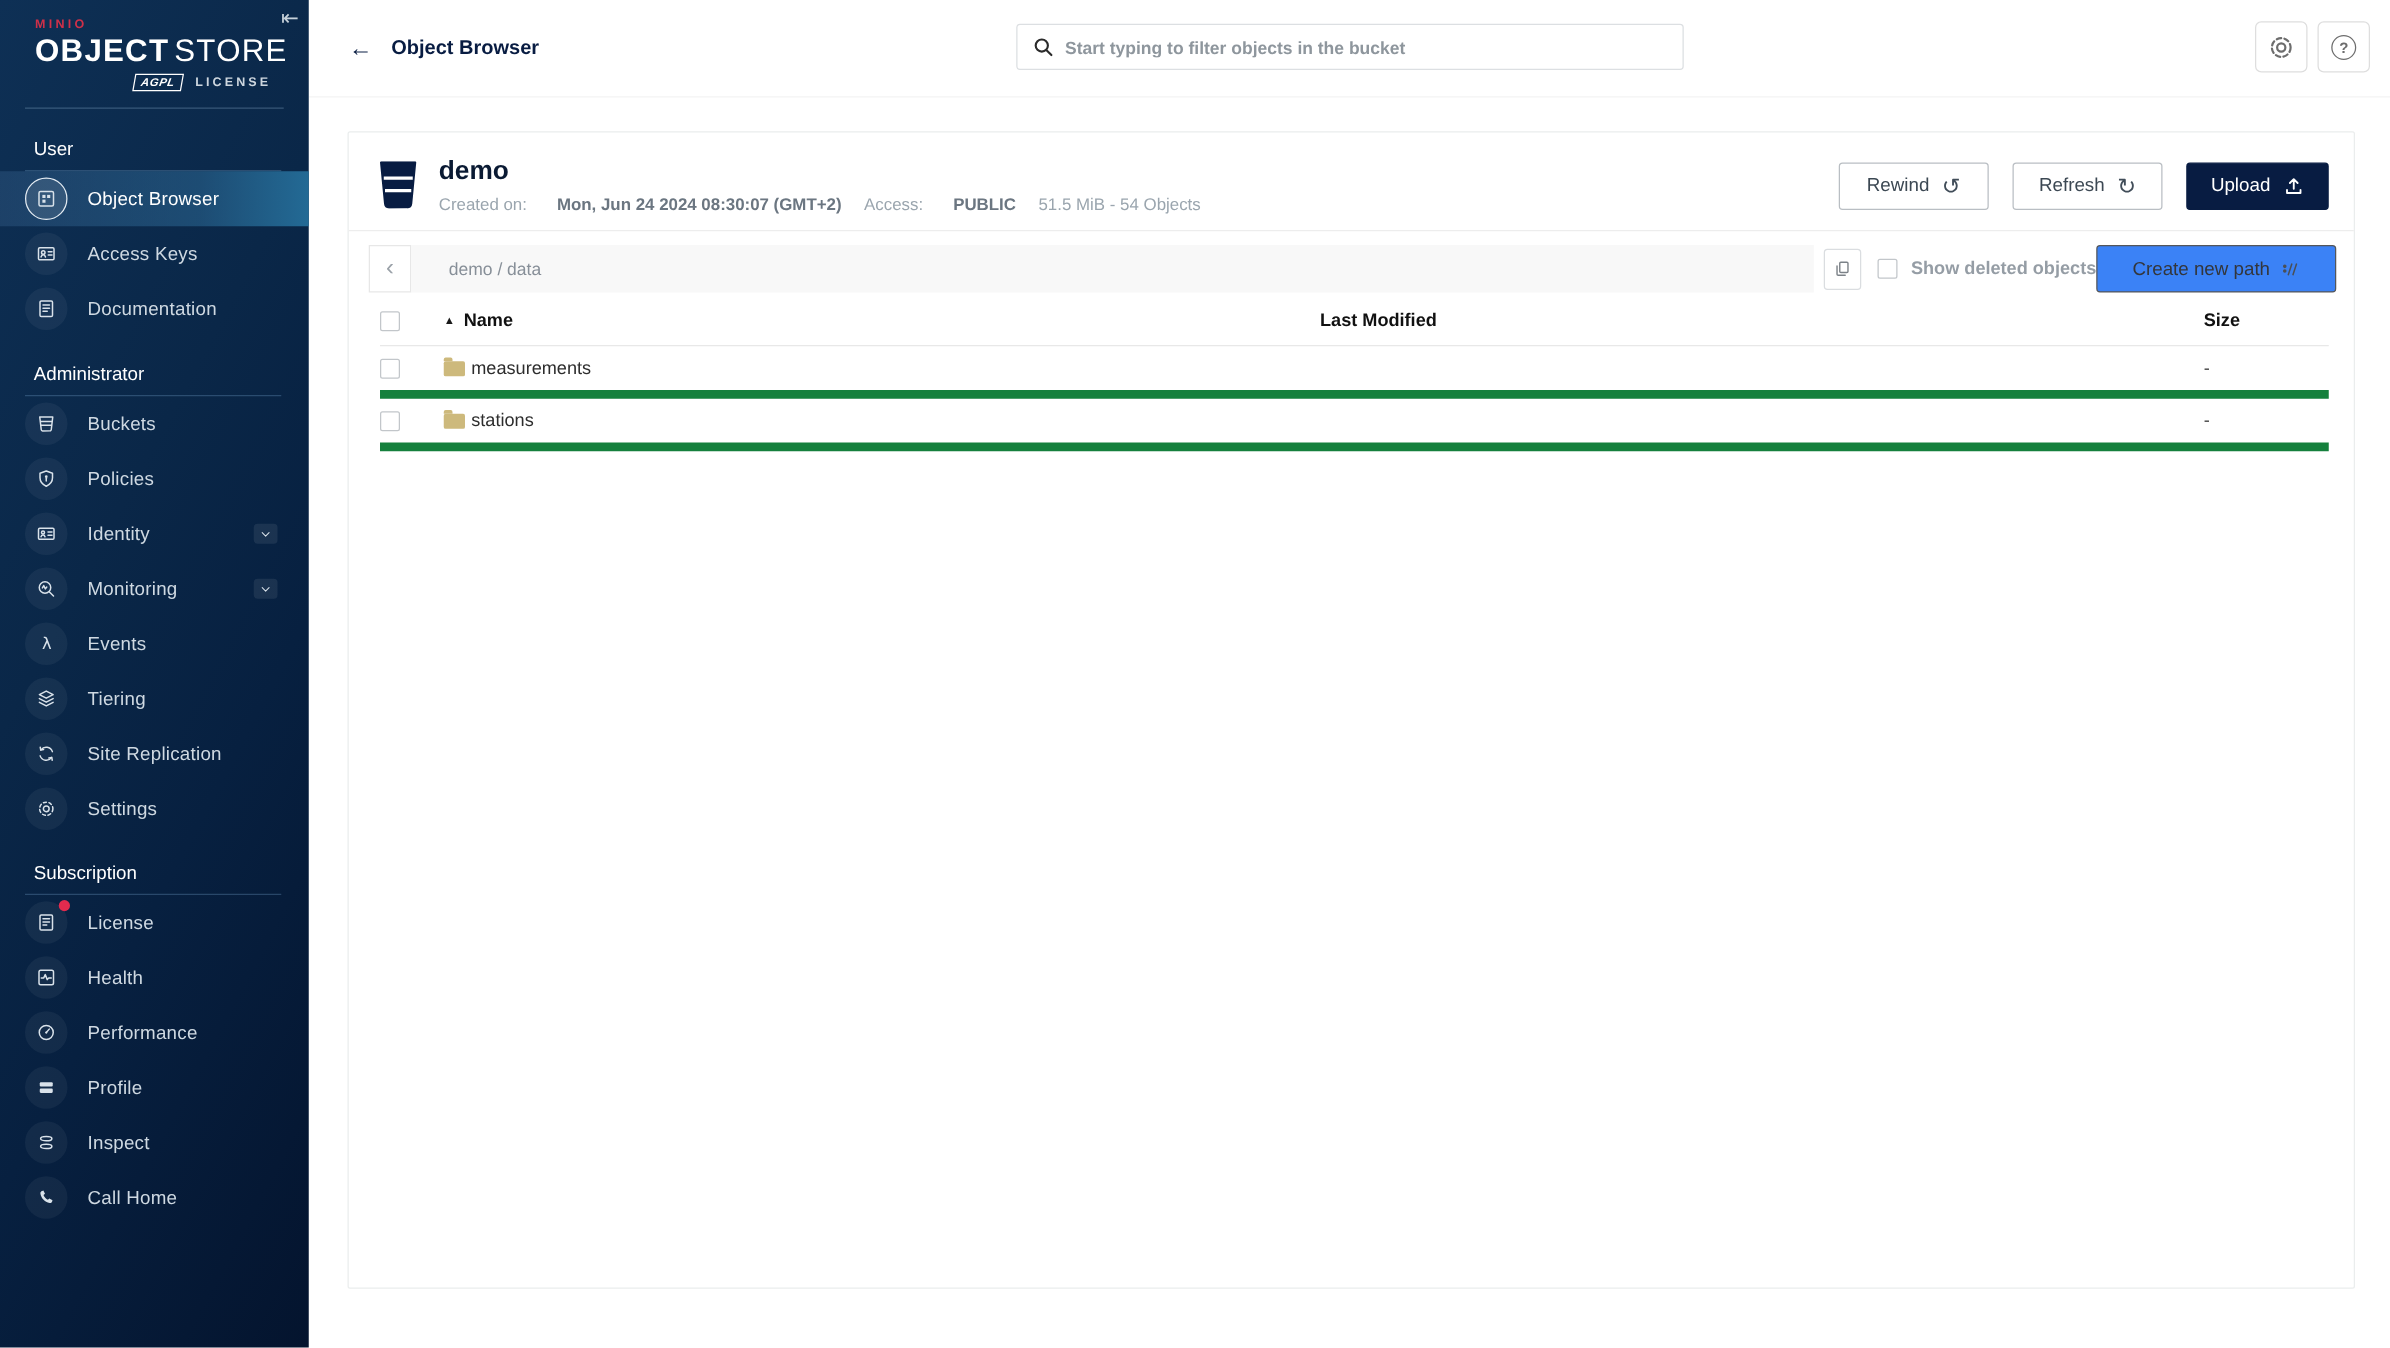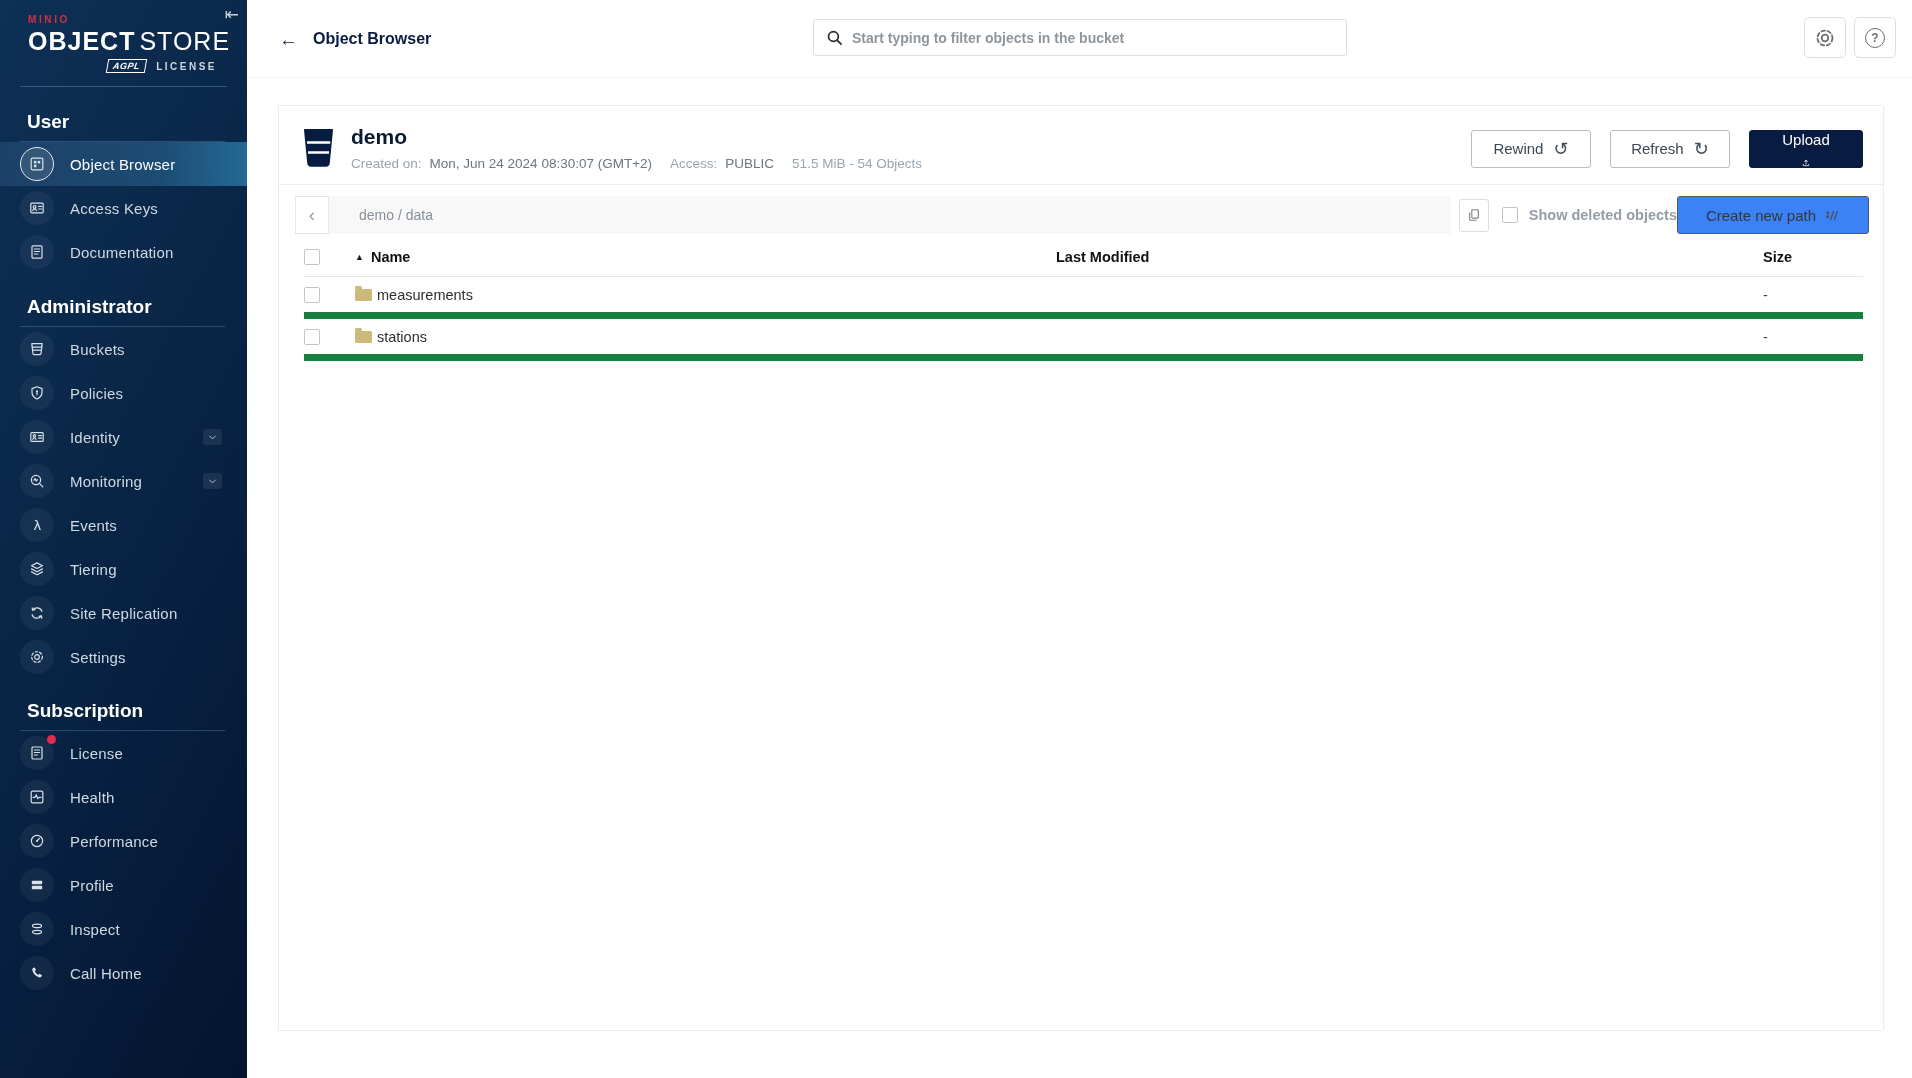--- a/index.html
+++ b/index.html
@@ -16,21 +16,21 @@
   .logo .minio { color:#cf3049; font-weight:bold; font-size:10px; letter-spacing:2.6px; }
   .logo .product { color:#fff; font-size:25px; letter-spacing:1px; margin-top:2px; white-space:nowrap; }
   .logo .product .b { font-weight:800; }
   .logo .product .l { font-weight:300; margin-left:4px; }
   .licrow { display:flex; align-items:center; justify-content:flex-end; gap:10px; margin-top:3px; padding-right:10px; }
   .agpl-badge { border:1px solid #fff; color:#fff; font-style:italic; font-weight:bold;
     font-size:9px; padding:1px 5px; transform:skewX(-10deg); letter-spacing:.5px; }
   .lic-word { color:#cdd6de; font-size:10px; letter-spacing:2.5px; font-weight:600; }
   .logo-divider { border-top:1px solid rgba(141,173,203,.35); margin:13px 20px 0 20px; }
 
-  .side-section-label { color:#fff; font-size:19px; padding-left:27px; margin-top:24px;font-weight:bold; }
+  .side-section-label { color:#fff; font-size:15px; padding-left:27px; margin-top:24px; }
   .side-section-label.tight { margin-top:21px; }
   .side-divider { border-top:1px solid rgba(105,150,190,.35); margin:8px 22px 0 20px; }
 
   .side-item { height:44px; display:flex; align-items:center; padding-left:20px; gap:16px;
     cursor:pointer; position:relative; }
   .side-item .chip { width:34px; height:34px; border-radius:50%; flex:0 0 34px;
     background:rgba(255,255,255,.05); display:flex; align-items:center; justify-content:center;
     position:relative; }
   .side-item.active { background:linear-gradient(90deg, rgba(86,135,185,.22) 0%,
     rgba(47,111,156,.5) 65%, #236a95 100%); }
@@ -68,32 +68,32 @@
     justify-content:center; }
 
   .panel { margin:27px 28px 0 31px; height:926px; border:1px solid #eaeded;
     background:#fff; border-radius:2px; }
 
   .bucket-header { display:flex; align-items:center; padding:19px 20px 13px 24px; }
   .bucket-info { margin-left:17px; }
   .bucket-title { font-size:21px; font-weight:700; color:#0a1a33; line-height:24px; }
   .bucket-meta { display:flex; align-items:center; margin-top:7px; font-size:13.5px;
     color:#9aa5ae; white-space:nowrap; }
-  .bucket-meta .strong { color:#6b7681; font-weight:400; margin-left:8px; }
+  .bucket-meta .strong { color:#6b7681; font-weight:700; margin-left:24px; }
   .bucket-meta .gap { margin-left:18px; }
   .bucket-actions { margin-left:auto; display:flex; gap:19px; align-items:center; margin-top:1px; }
   .btn-outline { height:38px; padding:0 18px; min-width:120px; background:#fff;
     border:1px solid #b9bec3; border-radius:3px; font-size:15px; color:#3c4853;
     display:flex; align-items:center; justify-content:center; gap:10px; cursor:pointer;
     font-family:"Liberation Sans", sans-serif; }
   .btn-outline .gly { font-size:18px; line-height:1; color:#414d59; }
   .btn-primary { height:38px; padding:0 18px; min-width:114px; background:#081C42;
     border:1px solid #081C42; border-radius:3px; font-size:15px; color:#fff;
     display:flex; align-items:center; justify-content:center; gap:11px; cursor:pointer;
-    font-family:"Liberation Sans", sans-serif;flex-direction:column; }
+    font-family:"Liberation Sans", sans-serif; }
 
   .browse { border-top:1px solid #ededed; }
   .crumb-row { margin:11px 14px 0 16px; height:38px; display:flex; align-items:stretch; }
   .crumb-back { width:34px; border:1px solid #e7e7e7; background:#fff; color:#9aa1a8;
     font-size:19px; display:flex; align-items:center; justify-content:center; cursor:pointer; }
   .crumb-path { flex:1; background:#f8f8f8; display:flex; align-items:center;
     padding-left:30px; color:#878f98; font-weight:400; font-size:14px; }
   .copy-btn { margin-left:8px; align-self:center; width:30px; height:33px;
     border:1px solid #dadde0; border-radius:3px; background:#fff; display:flex;
     align-items:center; justify-content:center; cursor:pointer; }

